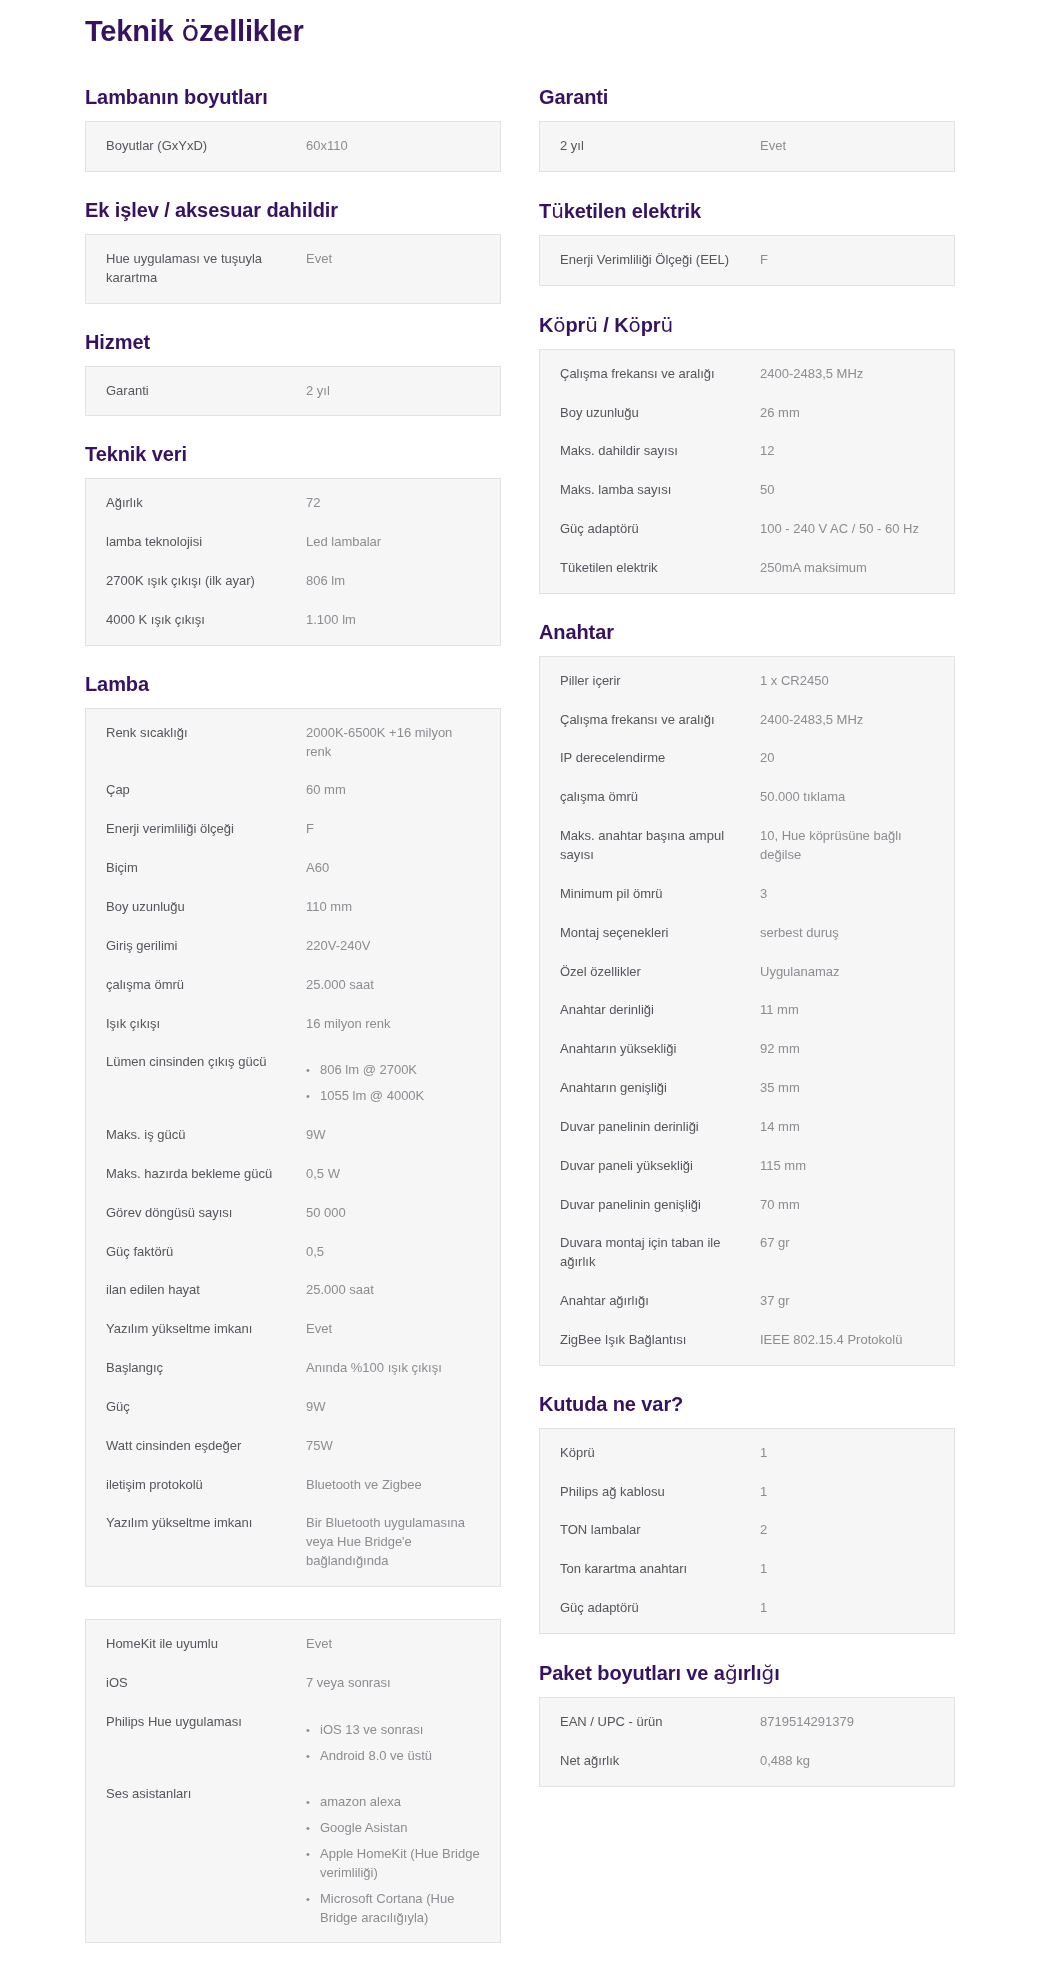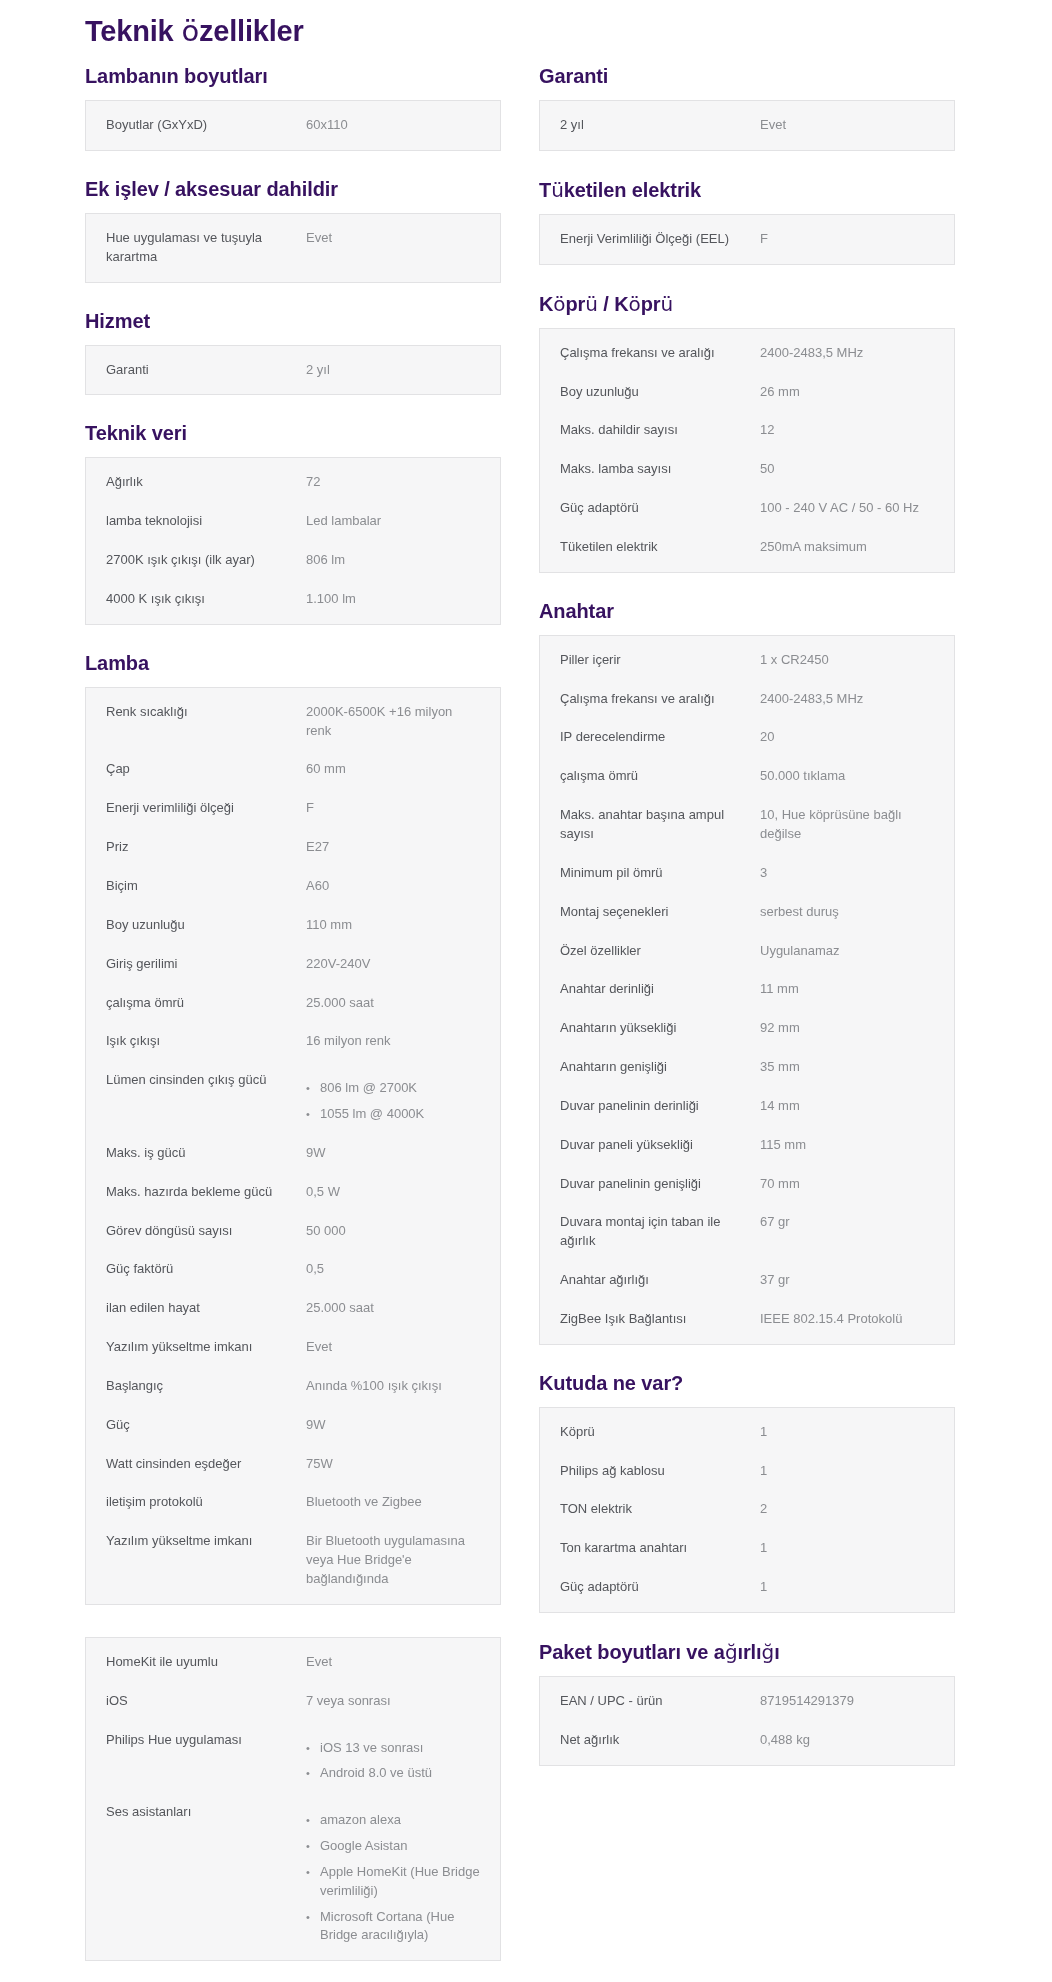--- a/index.html
+++ b/index.html
@@ -15,30 +15,31 @@
     width:1052px;
     font-family:"Liberation Sans","DejaVu Sans",sans-serif;
     color:var(--label);
   }
   .page{padding:14px 97px 40px 85px;}
   h1.page-title{
     color:var(--heading);
     font-size:29px;
     font-weight:700;
     letter-spacing:-0.2px;
+    margin-bottom:28px;
   }
   .columns{
     display:grid;
     grid-template-columns:1fr 1fr;
     column-gap:38px;
     align-items:start;
   }
   .col{display:block;}
   section.spec-section{margin-top:27px;}
-  section.spec-section:first-child{margin-top:17px;}
+  section.spec-section:first-child{margin-top:10px;}
   section.no-title{margin-top:32px;}
   h2.sec-title{
     color:var(--heading);
     font-size:20px;
     font-weight:700;
     letter-spacing:-0.1px;
     margin-bottom:12px;
   }
   .ff{font-weight:400;font-family:"DejaVu Sans",sans-serif;}
   .box{
@@ -149,24 +150,20 @@
             </div>
             <div class="row">
               <div class="lab">Çap</div>
               <div class="val">60 mm</div>
             </div>
             <div class="row">
               <div class="lab">Enerji verimliliği ölçeği</div>
               <div class="val">F</div>
             </div>
             <div class="row">
-              <div class="lab">Priz</div>
-              <div class="val">E27</div>
-            </div>
-            <div class="row">
               <div class="lab">Biçim</div>
               <div class="val">A60</div>
             </div>
             <div class="row">
               <div class="lab">Boy uzunluğu</div>
               <div class="val">110 mm</div>
             </div>
             <div class="row">
               <div class="lab">Giriş gerilimi</div>
               <div class="val">220V-240V</div>
@@ -393,21 +390,21 @@
           <div class="box">
             <div class="row">
               <div class="lab">Köprü</div>
               <div class="val">1</div>
             </div>
             <div class="row">
               <div class="lab">Philips ağ kablosu</div>
               <div class="val">1</div>
             </div>
             <div class="row">
-              <div class="lab">TON elektrik</div>
+              <div class="lab">TON lambalar</div>
               <div class="val">2</div>
             </div>
             <div class="row">
               <div class="lab">Ton karartma anahtarı</div>
               <div class="val">1</div>
             </div>
             <div class="row">
               <div class="lab">Güç adaptörü</div>
               <div class="val">1</div>
             </div>

